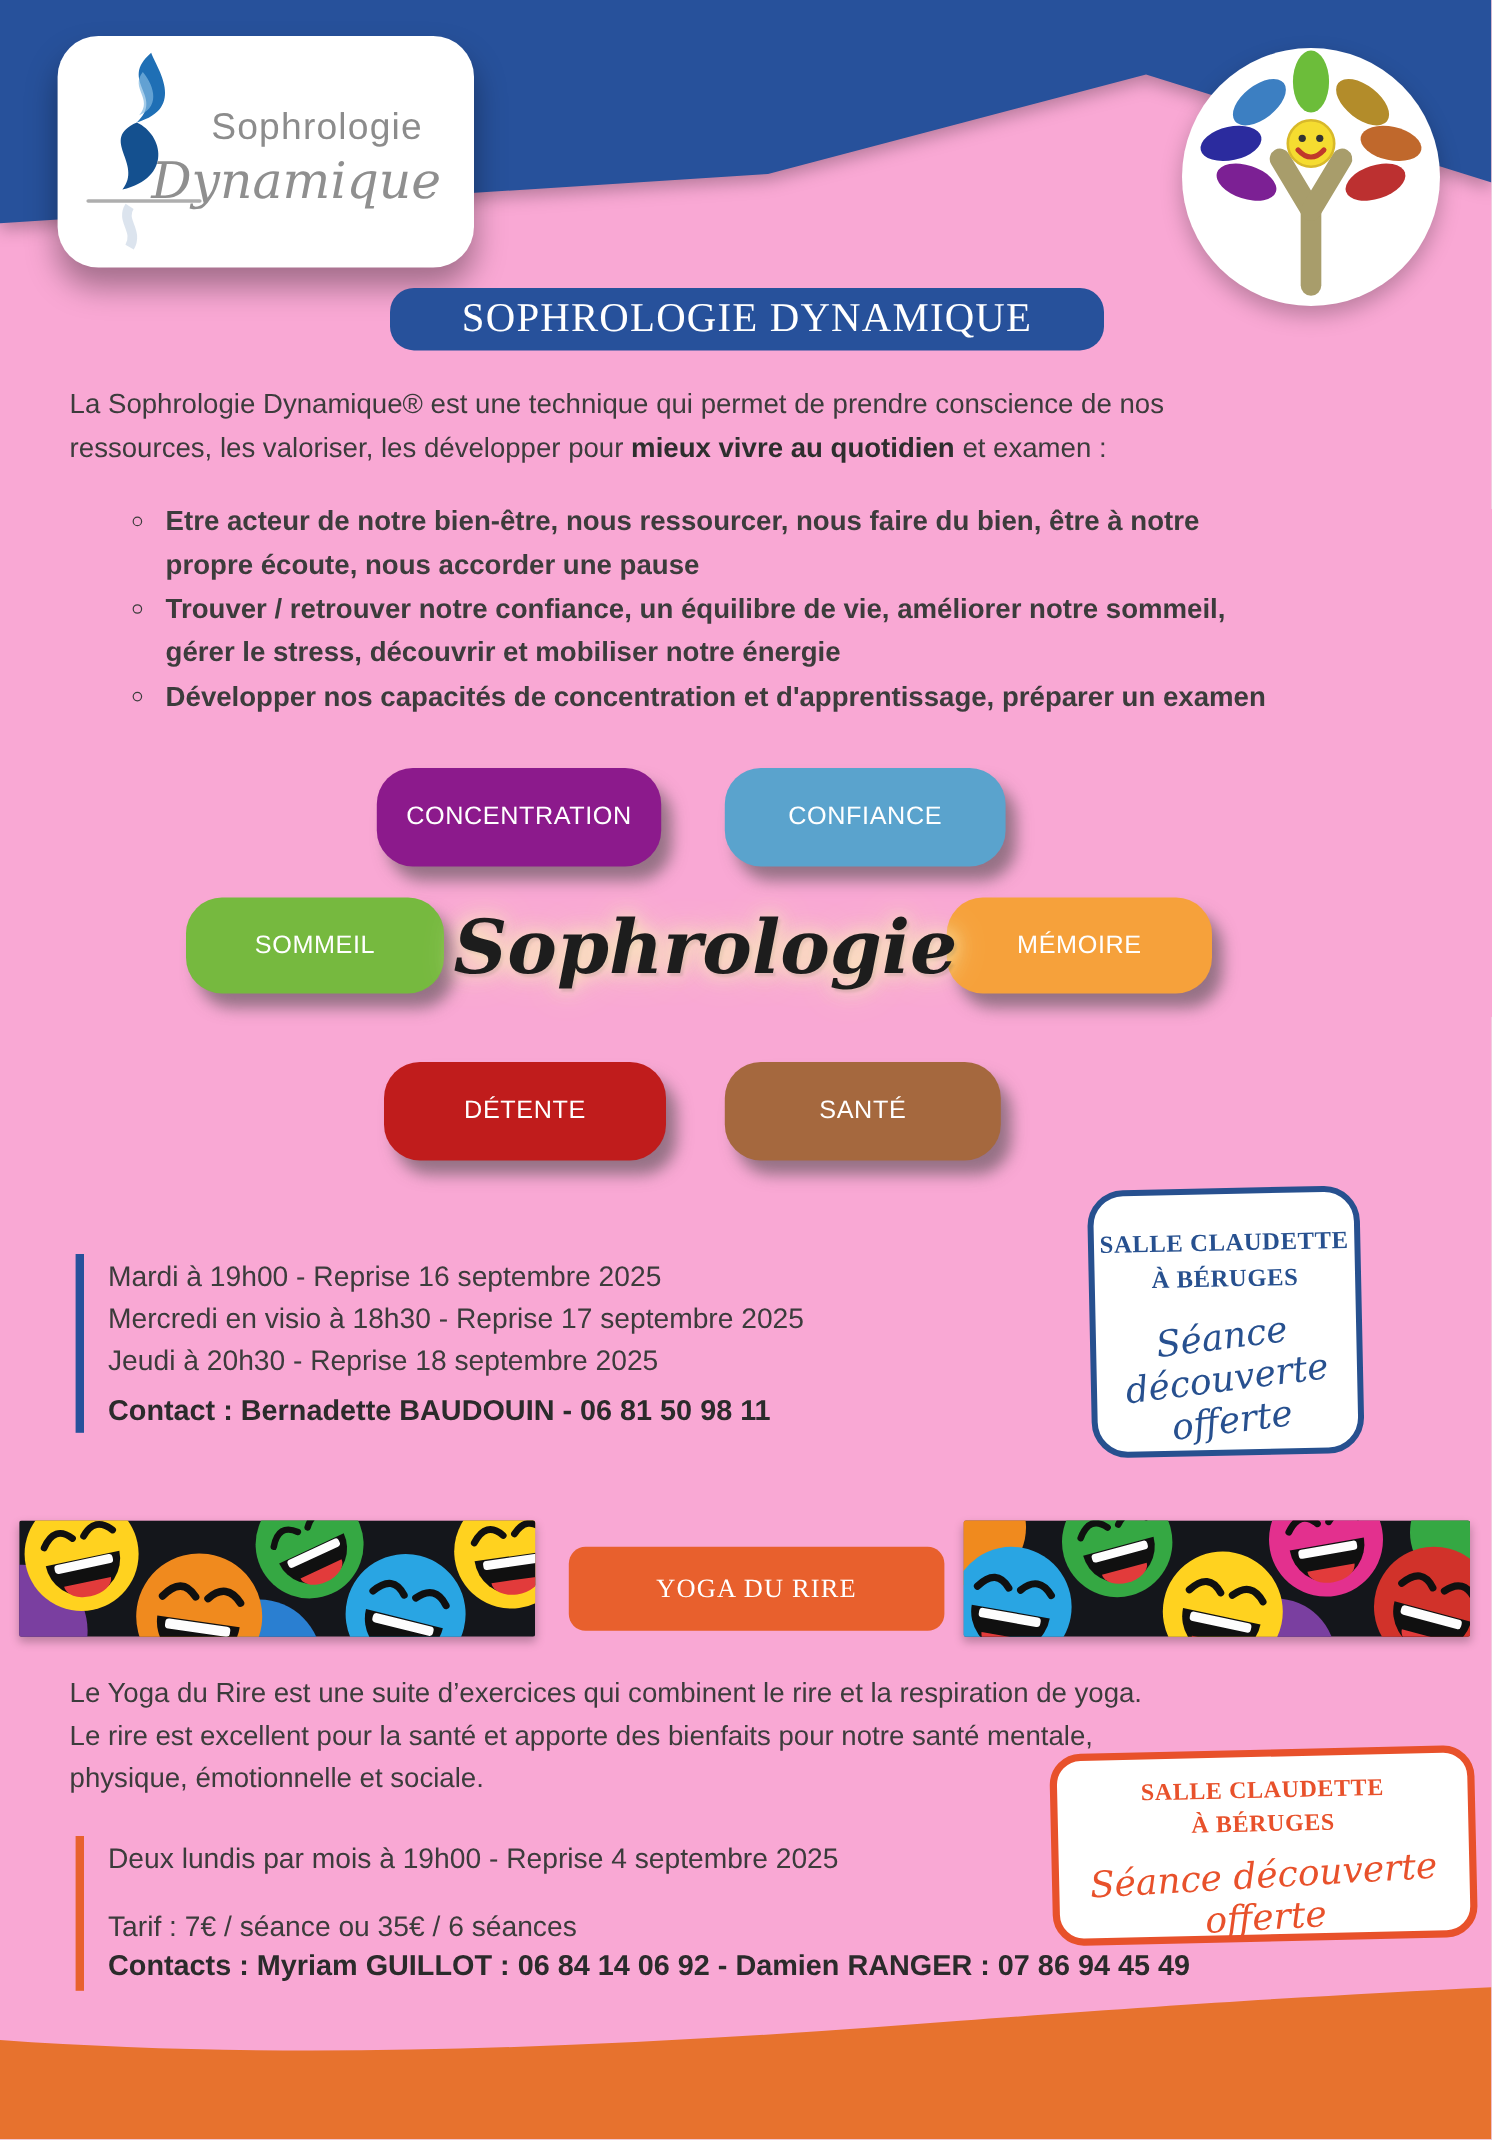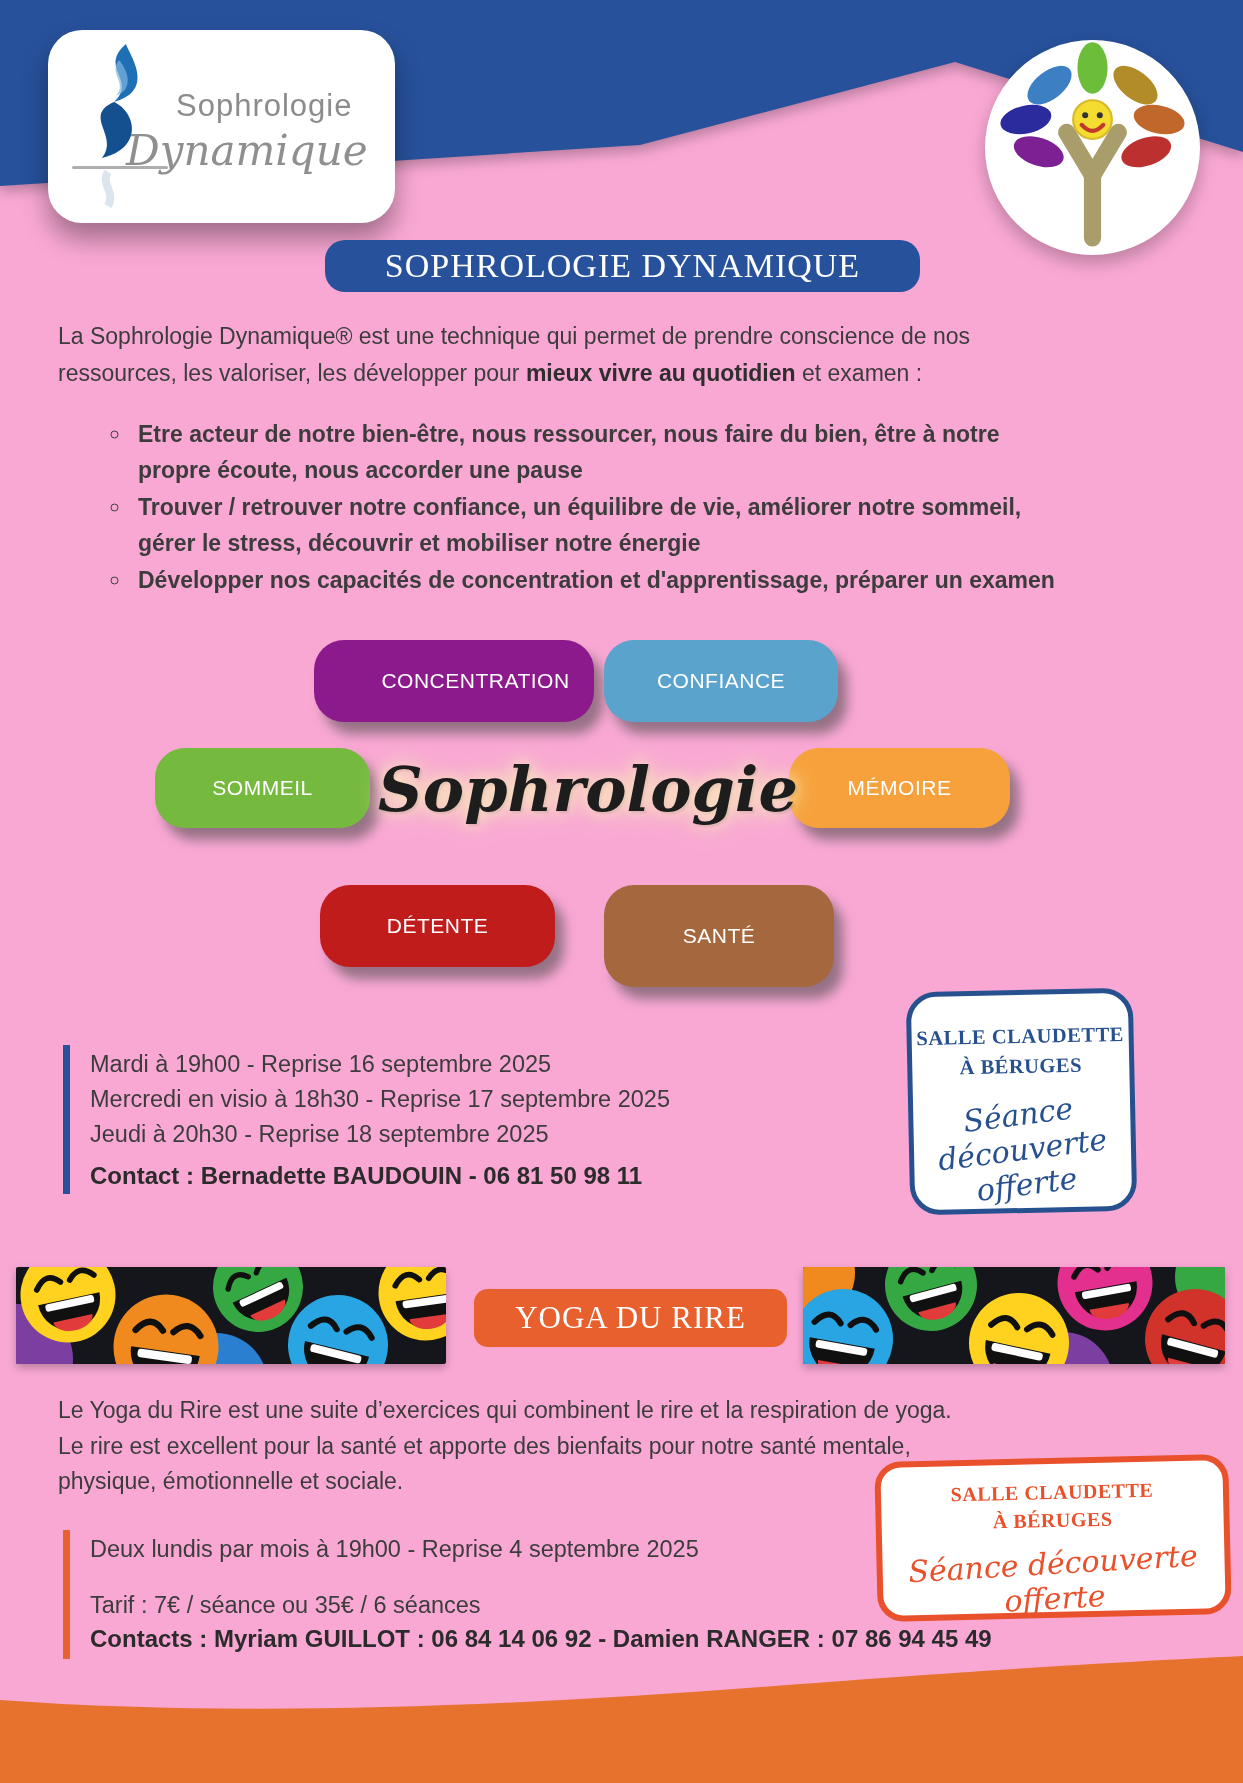--- a/index.html
+++ b/index.html
@@ -28,21 +28,21 @@
 
   
   .pill{position:absolute;display:flex;align-items:center;justify-content:center;color:#fff;
         font-size:21px;letter-spacing:.5px;border-radius:30px;
         box-shadow:9px 12px 12px rgba(70,70,70,.55);}
   .pill-concentration{left:314px;top:640px;width:237px;height:82px;}
   .pill-confiance{left:604px;top:640px;width:234px;height:82px;}
   .pill-sommeil{left:155px;top:748px;width:215px;height:80px;}
   .pill-memoire{left:789px;top:748px;width:221px;height:80px;}
   .pill-detente{left:320px;top:885px;width:235px;height:82px;}
-  .pill-sante{left:604px;top:885px;width:230px;height:102px;}
+  .pill-sante{left:604px;top:885px;width:230px;height:82px;}
   .center-script{position:absolute;left:378px;top:742px;width:400px;height:100px;text-align:center;
         font-family:"DejaVu Serif",serif;font-style:italic;font-weight:bold;font-size:62px;
         line-height:96px;color:#1d1d1d;
         text-shadow:0 0 16px rgba(250,240,185,.95),0 0 28px rgba(250,240,185,.8),2px 2px 2px rgba(0,0,0,.15);}
 
   
   .sched1{position:absolute;left:63px;top:1045px;border-left:7px solid #27519b;padding:2px 0 4px 20px;}
   .sched1 .line{font-size:23.5px;line-height:35px;white-space:nowrap;}
   .sched1 .contact{font-size:24px;font-weight:bold;color:#2b2b2b;margin-top:10px;white-space:nowrap;}
 
@@ -61,23 +61,23 @@
                      line-height:28px;letter-spacing:.5px;}
   .stamp-orange .caps-wrap{margin-top:14px;}
   .stamp-orange .script{margin-top:12px;transform:rotate(-2deg);font-family:"DejaVu Serif",serif;
                         font-style:italic;font-size:30px;}
 
   
   .smiley-strip{position:absolute;top:1267px;height:97px;border-radius:2px;overflow:hidden;
                 box-shadow:0 4px 8px rgba(0,0,0,.25);}
   .strip-left{left:16px;width:430px;}
   .strip-right{left:803px;width:422px;}
-  .yoga-banner{position:absolute;left:474px;top:1289px;width:313px;height:58px;border-radius:14px;
+  .yoga-banner{position:absolute;left:474px;top:1289px;width:313px;height:70px;border-radius:14px;
                display:flex;align-items:center;justify-content:center;color:#fff;
-               font-family:"Liberation Serif",serif;font-size:31px;letter-spacing:1px;}
+               font-family:"Liberation Serif",serif;font-size:22px;letter-spacing:1px;}
   .yoga-par{position:absolute;left:58px;top:1393px;font-size:23px;line-height:35.5px;}
 
   .sched2{position:absolute;left:63px;top:1530px;border-left:7px solid #e8612e;padding:2px 0 6px 20px;}
   .sched2 .line1{font-size:23.5px;line-height:34px;white-space:nowrap;}
   .sched2 .tarif{font-size:23.5px;line-height:34px;margin-top:22px;white-space:nowrap;}
   .sched2 .contacts{font-size:24px;font-weight:bold;color:#2b2b2b;margin-top:3px;white-space:nowrap;}
 
   .footer-svg{position:absolute;left:0;top:1650px;}
 </style>
 </head>
@@ -127,21 +127,21 @@
   <div class="intro-wrap">
     <p style="margin:0;"><span>La Sophrologie Dynamique® est une technique qui permet de prendre conscience de nos ressources, les valoriser, les développer pour </span><b>mieux vivre au quotidien</b><span> et examen :</span></p>
     <ul class="bullets">
 
     <li>Etre acteur de notre bien-être, nous ressourcer, nous faire du bien, être à notre propre écoute, nous accorder une pause</li>
         <li>Trouver / retrouver notre confiance, un équilibre de vie, améliorer notre sommeil, gérer le stress, découvrir et mobiliser notre énergie</li>
         <li>Développer nos capacités de concentration et d'apprentissage, préparer un examen</li>
       </ul>
   </div>
 
-  <div class="pill pill-concentration" style="background-color: rgb(140, 26, 140); padding-left: 43px;">CONCENTRATION</div>
+  <div class="pill pill-concentration" style="background-color: rgb(140, 26, 140);">CONCENTRATION</div>
   <div class="pill pill-confiance" style="background-color: rgb(90, 163, 205);">CONFIANCE</div>
   <div class="pill pill-memoire" style="background-color: rgb(246, 161, 59);">MÉMOIRE</div>
   <div class="pill pill-sommeil" style="background-color: rgb(118, 185, 63);">SOMMEIL</div>
   <div class="pill pill-detente" style="background-color: rgb(192, 28, 28);">DÉTENTE</div>
   <div class="pill pill-sante" style="background-color: rgb(165, 104, 62);">SANTÉ</div>
   <div class="center-script">Sophrologie</div>
 
   <div class="sched1">
     <div>
 

